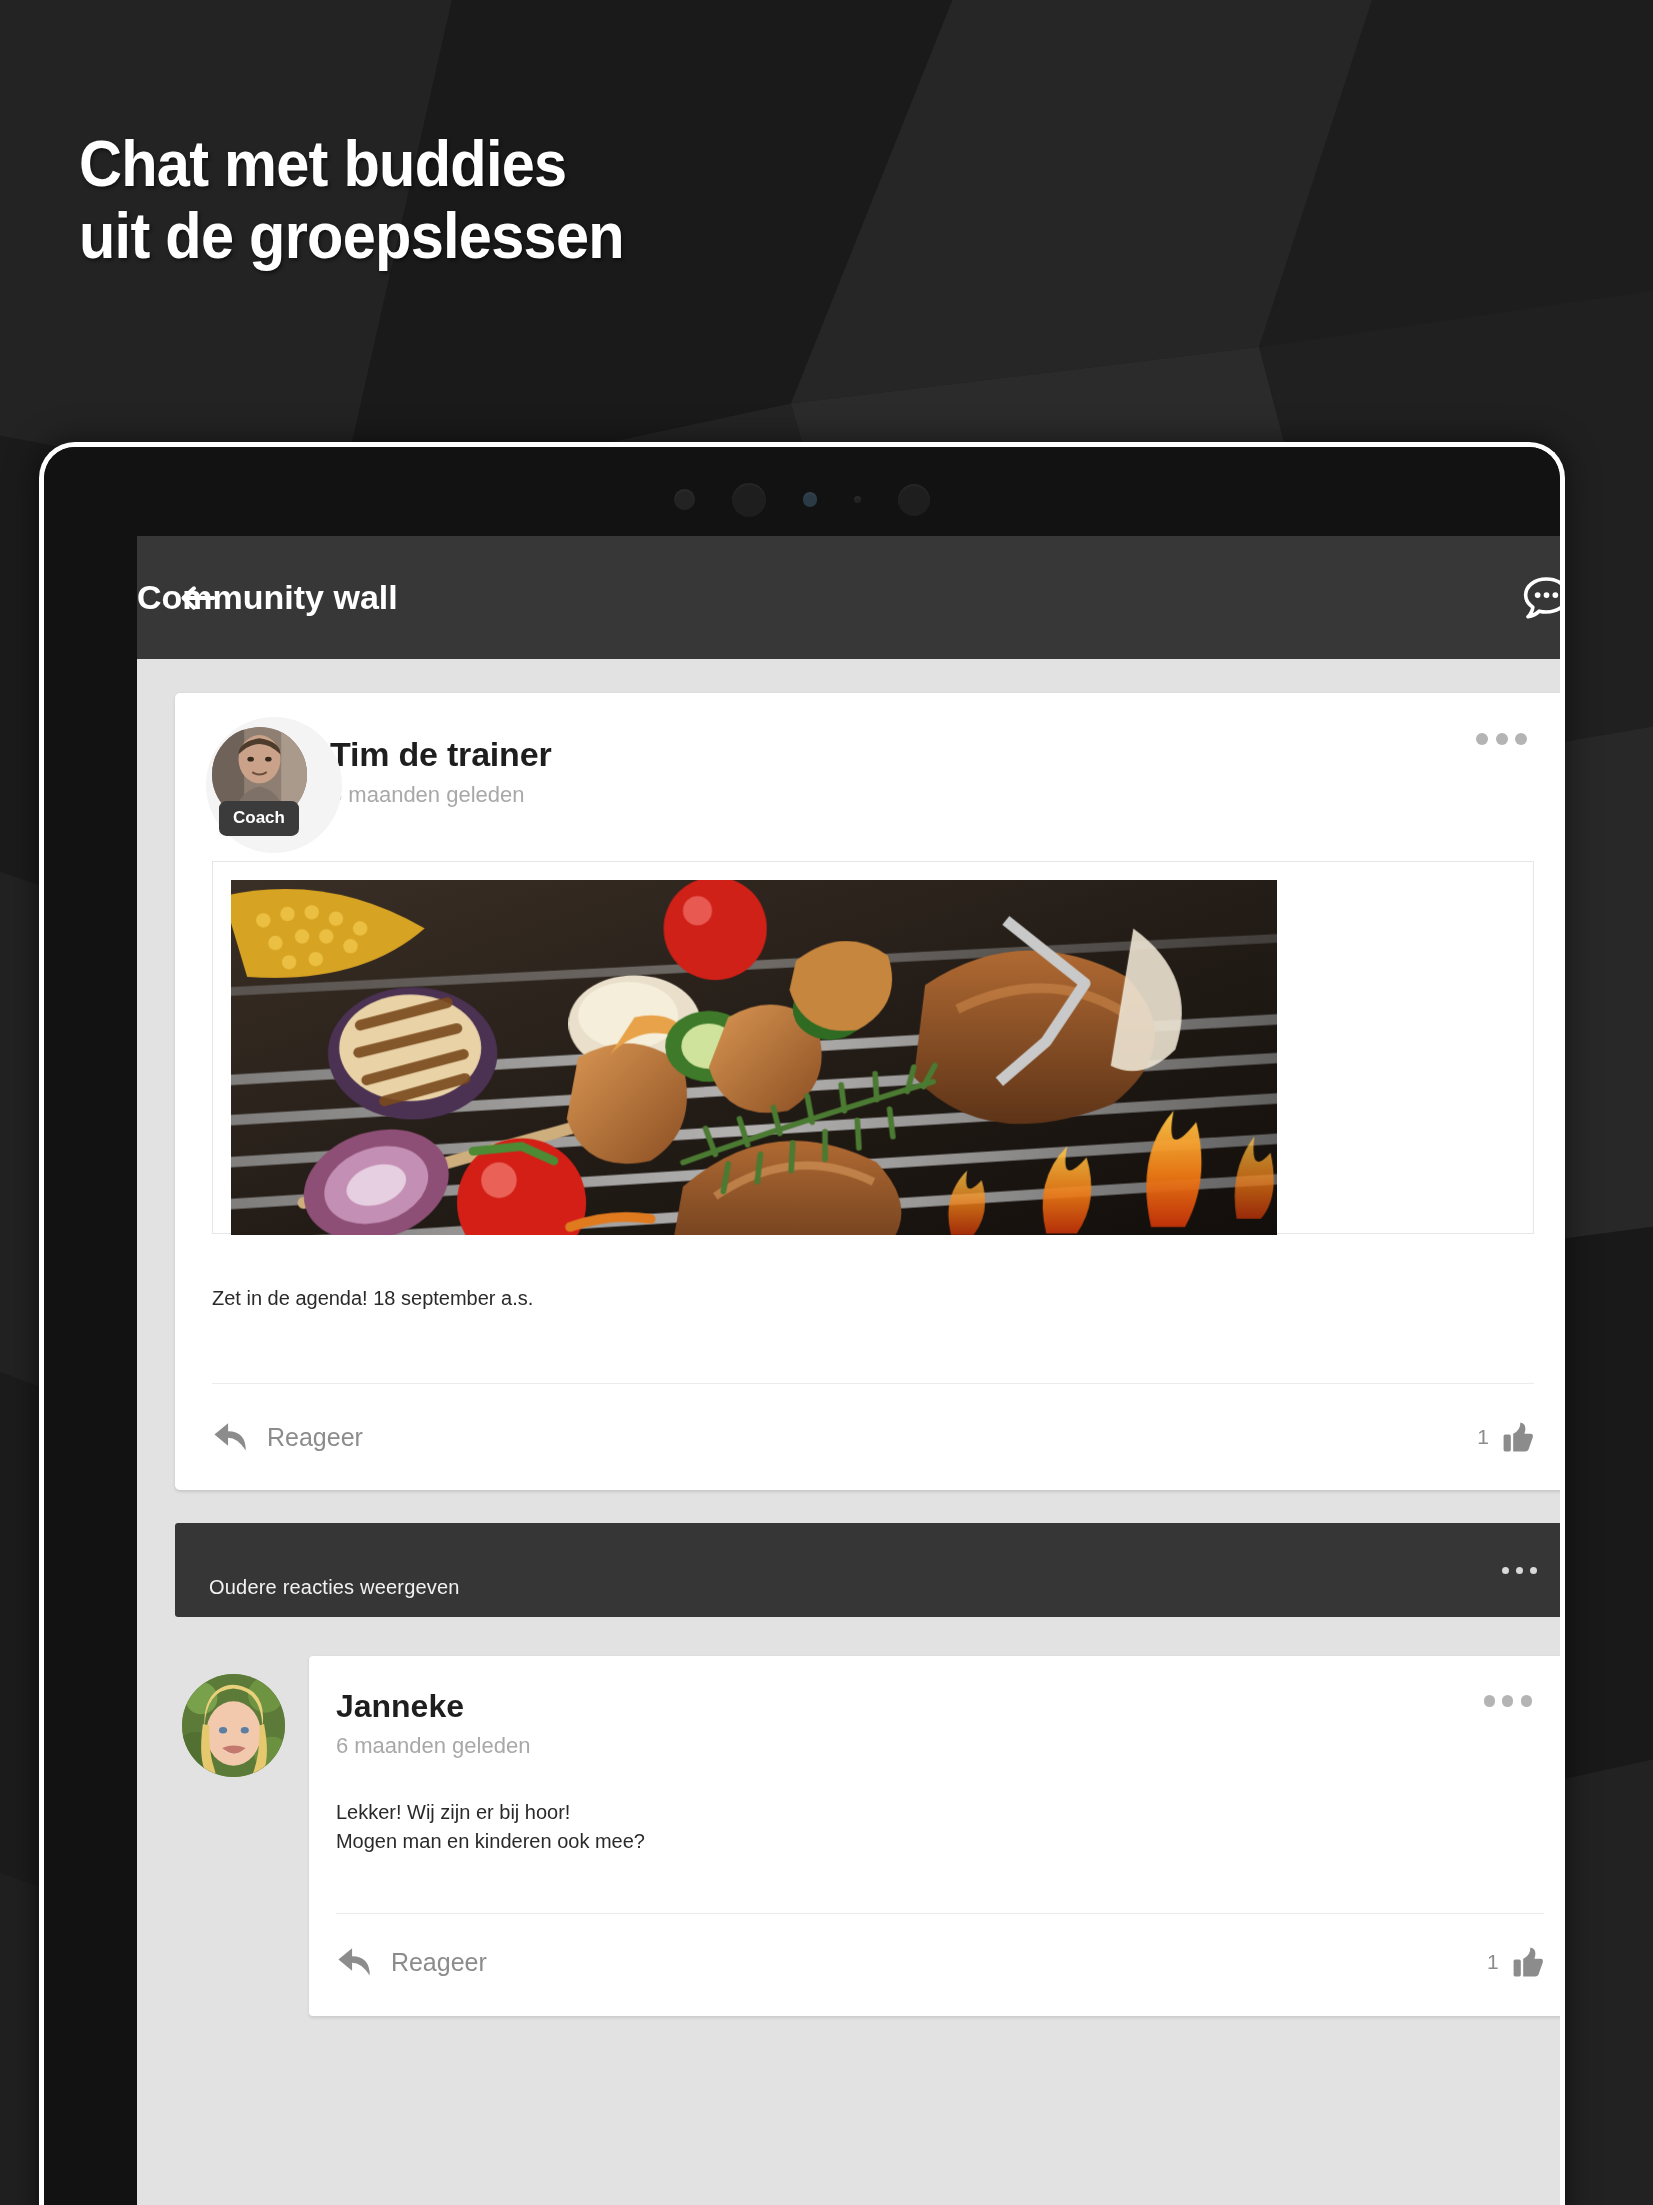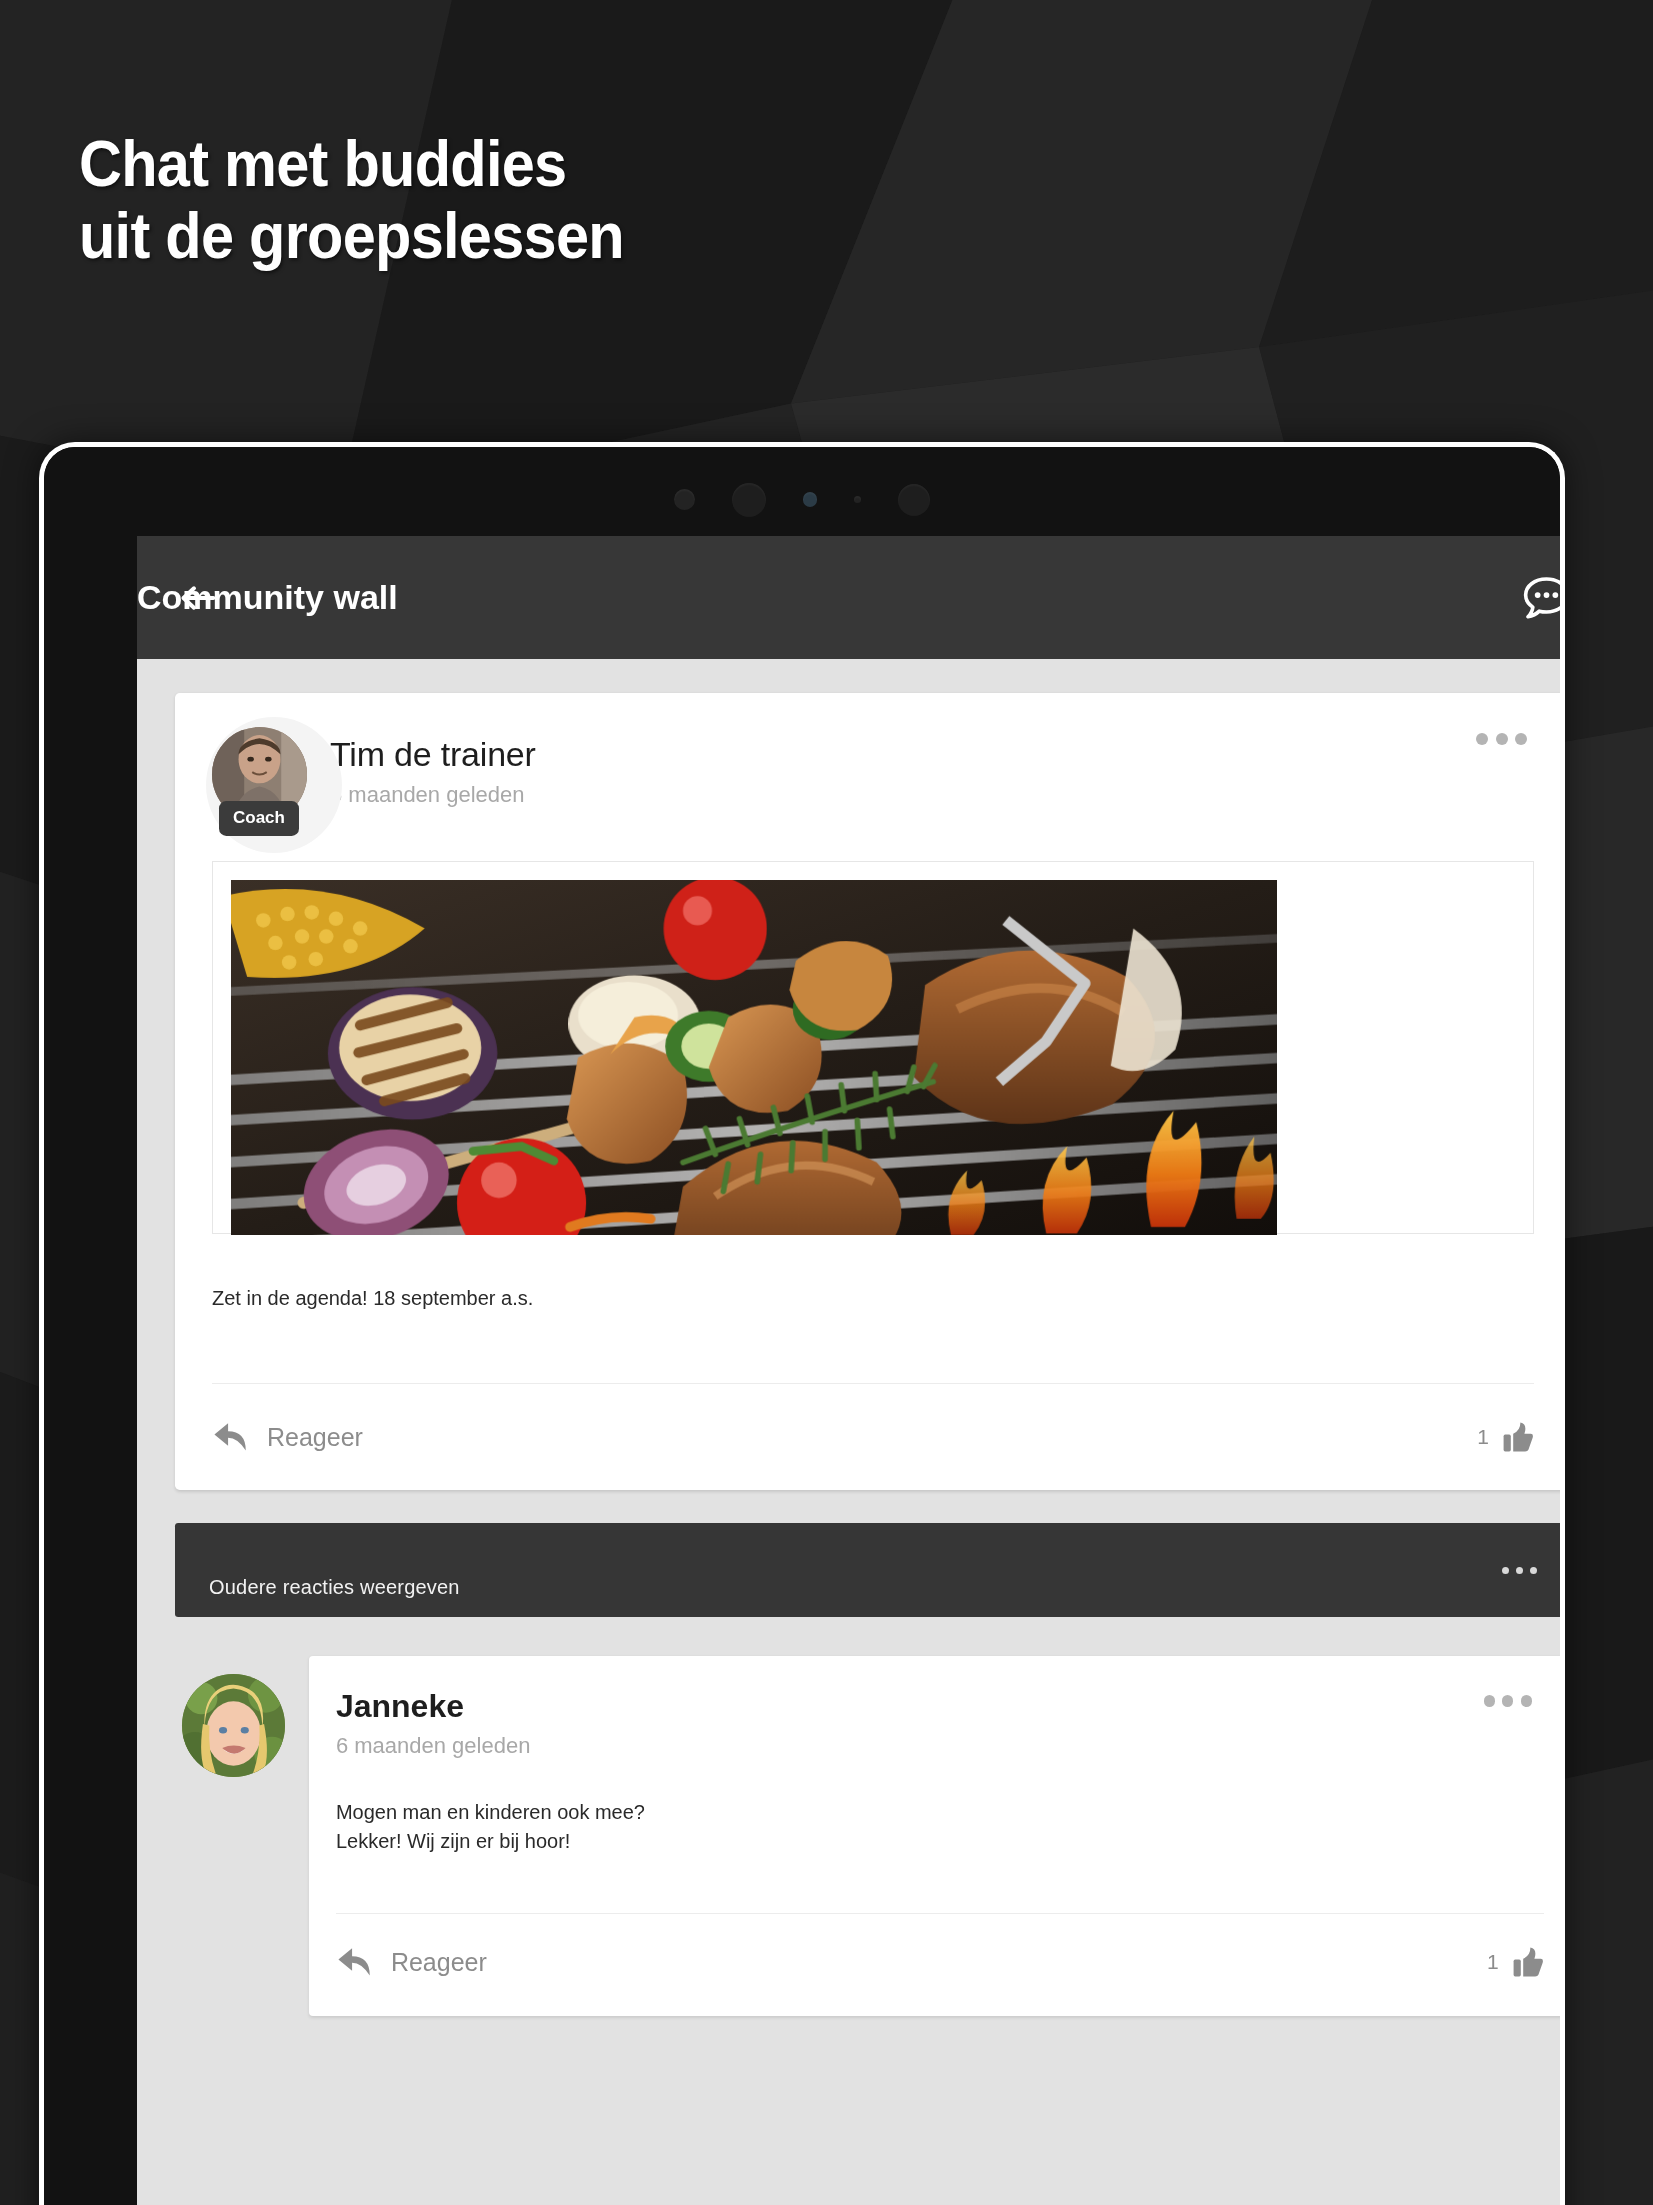--- a/index.html
+++ b/index.html
@@ -140,21 +140,21 @@
     background: #3b3b3b;
     color: #ffffff;
     font-size: 17px;
     font-weight: 700;
     padding: 7.3px 14.5px;
     border-radius: 7.3px;
     white-space: nowrap;
     z-index: 3;
   }
   .post-meta { padding-top: 8px; }
-  .author-name { font-size: 34px; font-weight: 400; color: #1e1e1e; letter-spacing:-0.2px;}
+  .author-name { font-size: 34px; font-weight: 700; color: #1e1e1e; letter-spacing:-0.2px;}
   .post-time { font-size: 22px; color: #a8a8a8; margin-top: 8px; }
   .dots-menu {
     position: absolute; right: 36px; top: 32px;
     display: flex; gap: 7.3px; cursor: pointer; padding: 8px;
   }
   .dots-menu i { width: 12px; height: 12px; border-radius: 50%; background: #b4b4b4; display:block; }
 
   .post-image-frame {
     margin: 39px 37px 0 37px;
     background: #ffffff;
@@ -549,22 +549,22 @@
             <div class="comment-head">
               <div class="comment-name">Janneke</div>
               <div class="comment-time">6 maanden geleden</div>
             </div>
             <div class="comment-dots">
               <i></i>
                 <i></i>
                 <i></i>
             </div>
             <div class="comment-body">
+              <div>Lekker! Wij zijn er bij hoor!</div>
               <div>Mogen man en kinderen ook mee?</div>
-              <div>Lekker! Wij zijn er bij hoor!</div>
             </div>
             <div class="comment-actions">
               <div class="action-left">
                 <span class="reply-icon">
                   <svg viewBox="0 0 46 42">
                     <path d="M20 4 L20 14 Q42 14 42 38 Q32 22 20 22 L20 32 L3 18 Z" fill="#8c8c8c"></path>
                   </svg>
                 </span>
                 <span class="action-label">Reageer</span>
               </div>

